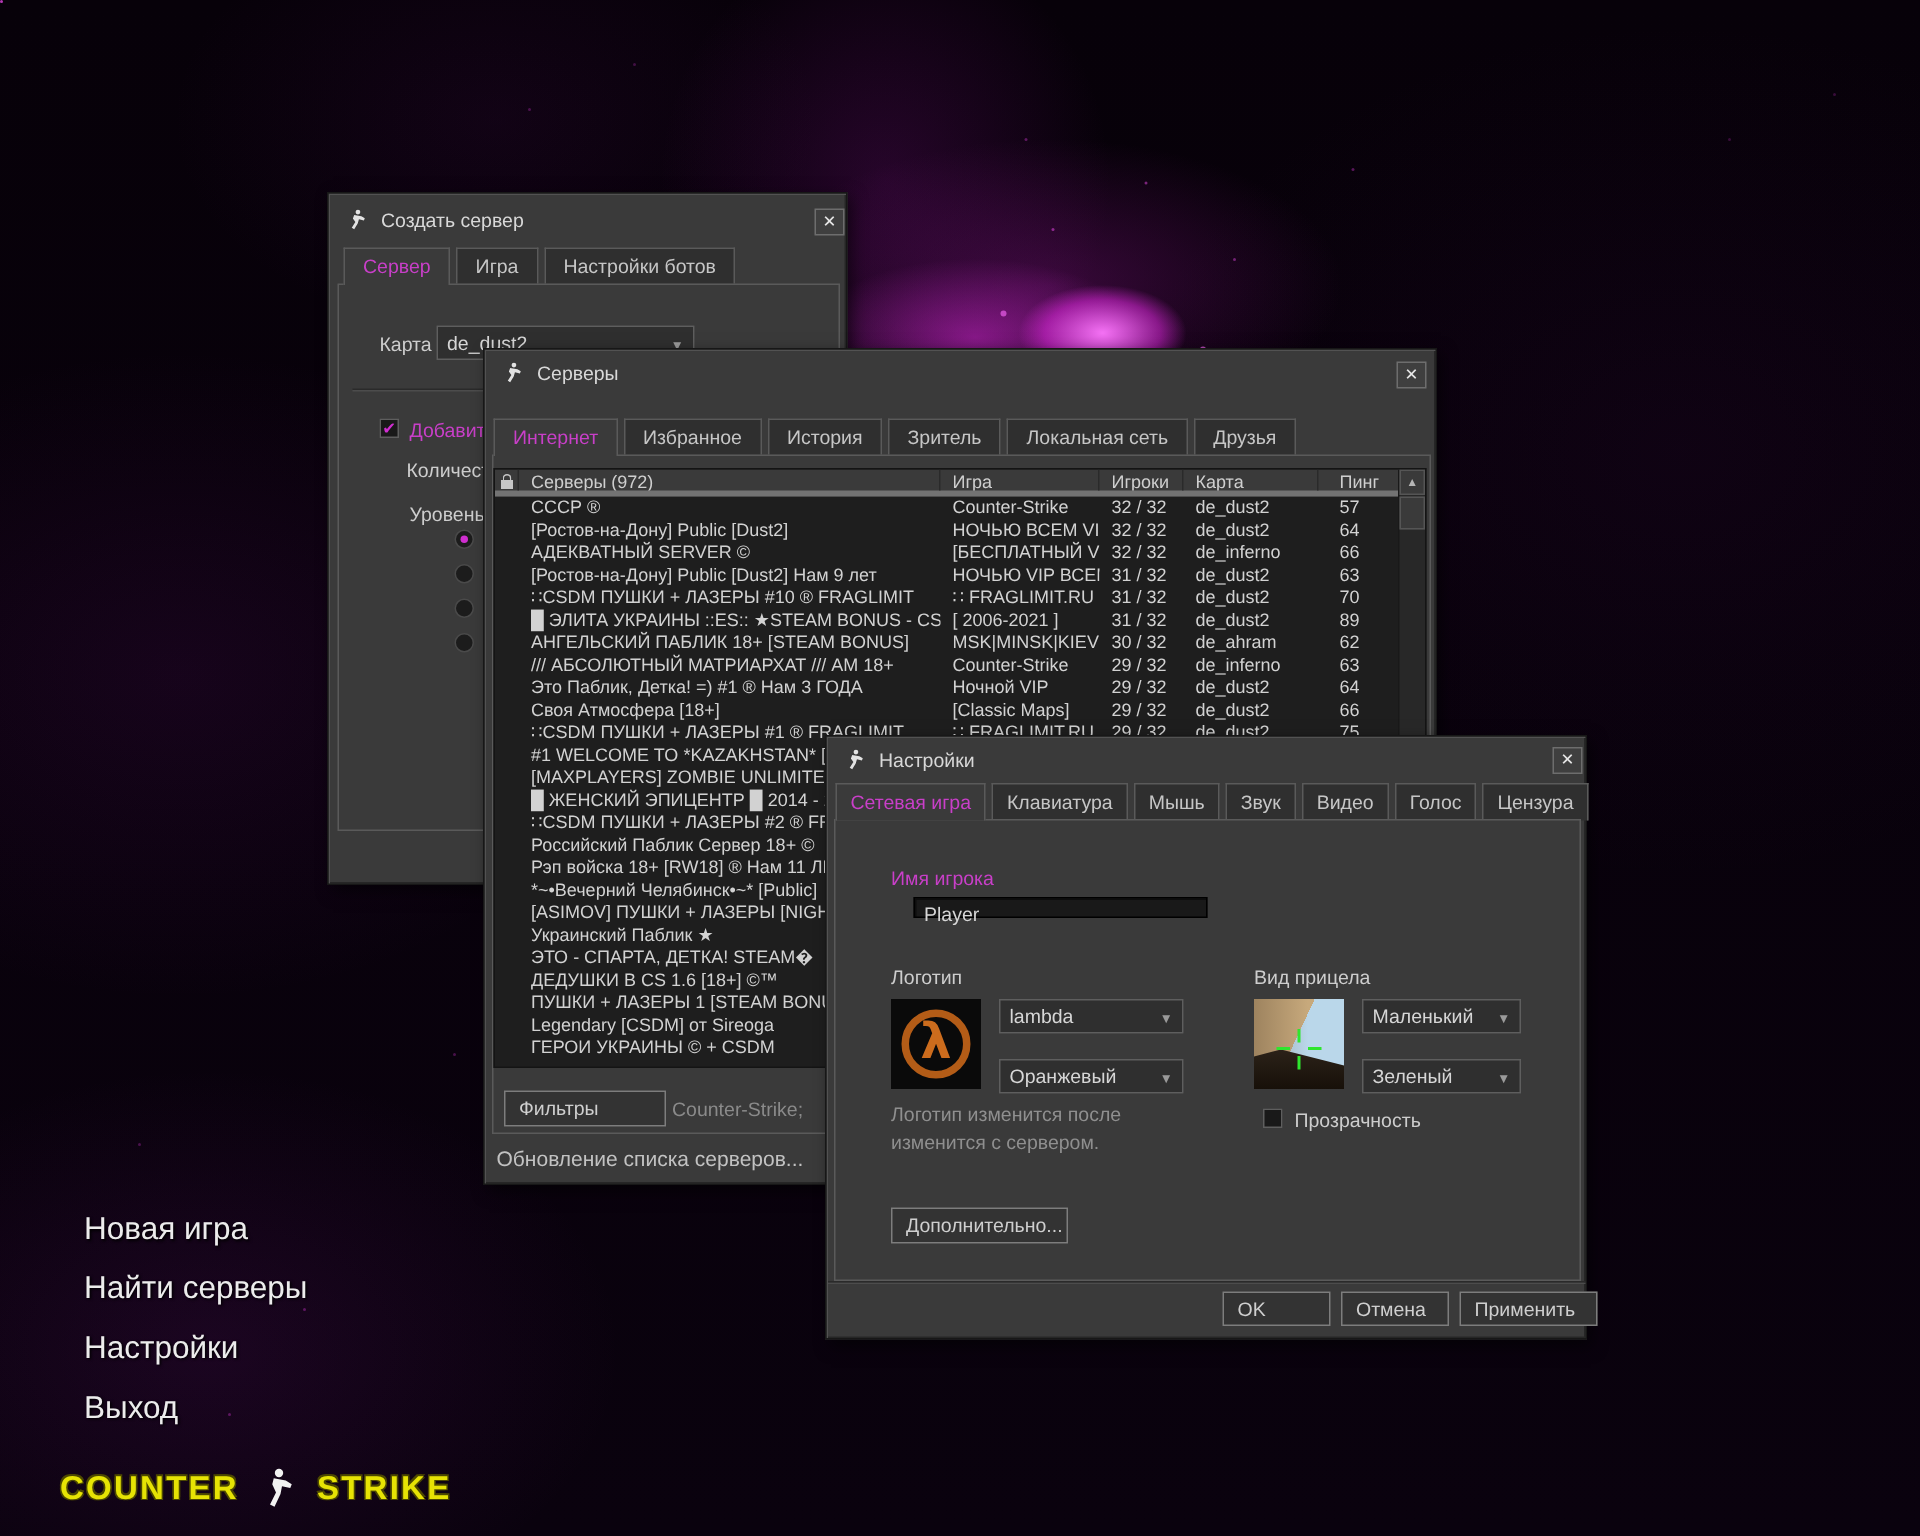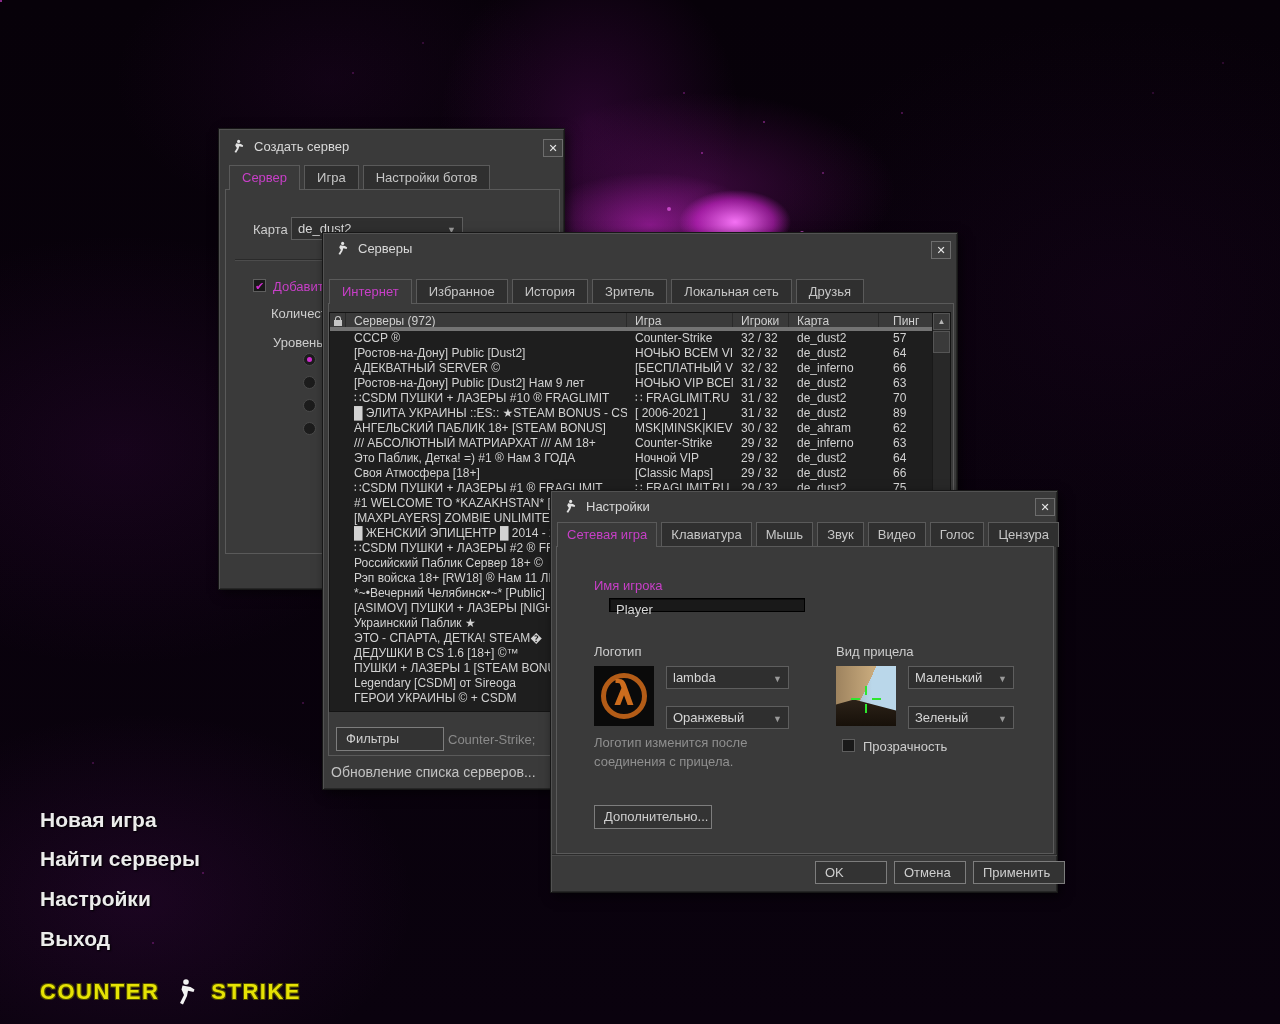--- a/index.html
+++ b/index.html
@@ -80,21 +80,21 @@
   .logo-box .ring { position:absolute; left:7px; top:7px; width:46px; height:46px; border:5px solid #b35c17; border-radius:50%; }
   .logo-box .lam { position:absolute; left:0; top:8px; width:60px; text-align:center; font-size:33px;
     color:#cc6c1d; font-weight:bold; font-family:"DejaVu Sans",sans-serif; }
   .xhair { position:absolute; width:60px; height:60px; overflow:hidden;
     background:linear-gradient(115deg,#c7a97c 0 46%,#bad7ea 46% 100%); }
   .xhair .wallshade { position:absolute; inset:0; background:linear-gradient(90deg,rgba(80,60,40,.35),rgba(80,60,40,0) 60%); }
   .xhair .roof { position:absolute; inset:0; background:linear-gradient(#46392c,#171009);
     clip-path:polygon(0 100%, 0 64%, 30% 56%, 100% 74%, 100% 100%); }
   .xh { position:absolute; background:#2ee62e; }
   
-  .menu-item { position:absolute; left:40px; font-size:21px; font-weight:bold; color:#ececec;
+  .menu-item { position:absolute; left:56px; font-size:21px; font-weight:normal; color:#ececec;
     text-shadow:1px 1px 2px #000; cursor:pointer; white-space:nowrap; }
   .cs-logo { position:absolute; left:40px; top:978px; display:flex; align-items:center; gap:16px; }
   .cs-logo .word { font-size:22px; font-weight:bold; color:#e6e304; letter-spacing:1.5px;
     text-shadow:1px 1px 0 #4c4800, -1px -1px 0 #4c4800, 1px -1px 0 #4c4800, -1px 1px 0 #4c4800; }
   .filter-grey { color:#8a8a8a; }
 </style>
 </head>
 <body>
 
 <div id="stage">
@@ -407,21 +407,21 @@
       <div class="lam">λ</div>
     </div>
     <div class="dropdown" style="left:115px; top:175px; width:123px; height:23px">
       <span>lambda</span>
       <span class="arr">▼</span>
     </div>
     <div class="dropdown" style="left:115px; top:215px; width:123px; height:23px">
       <span>Оранжевый</span>
       <span class="arr">▼</span>
     </div>
-    <span class="lbl grey" style="left:43px; top:242px; width:178px; white-space:normal; line-height:19px">Логотип изменится после соединения с прицела.</span>
+    <span class="lbl grey" style="left:43px; top:242px; width:178px; white-space:normal; line-height:19px">Логотип изменится после изменится с сервером.</span>
 
     <span class="lbl" style="left:285px; top:153px">Вид прицела</span>
     <div class="xhair" style="left:285px; top:175px">
       <div class="wallshade"></div>
       <div class="roof"></div>
       <span class="xh" style="left:29px; top:20px; width:2px; height:9px"></span>
       <span class="xh" style="left:29px; top:38px; width:2px; height:9px"></span>
       <span class="xh" style="left:15px; top:32px; width:9px; height:2px"></span>
       <span class="xh" style="left:36px; top:32px; width:9px; height:2px"></span>
     </div>

